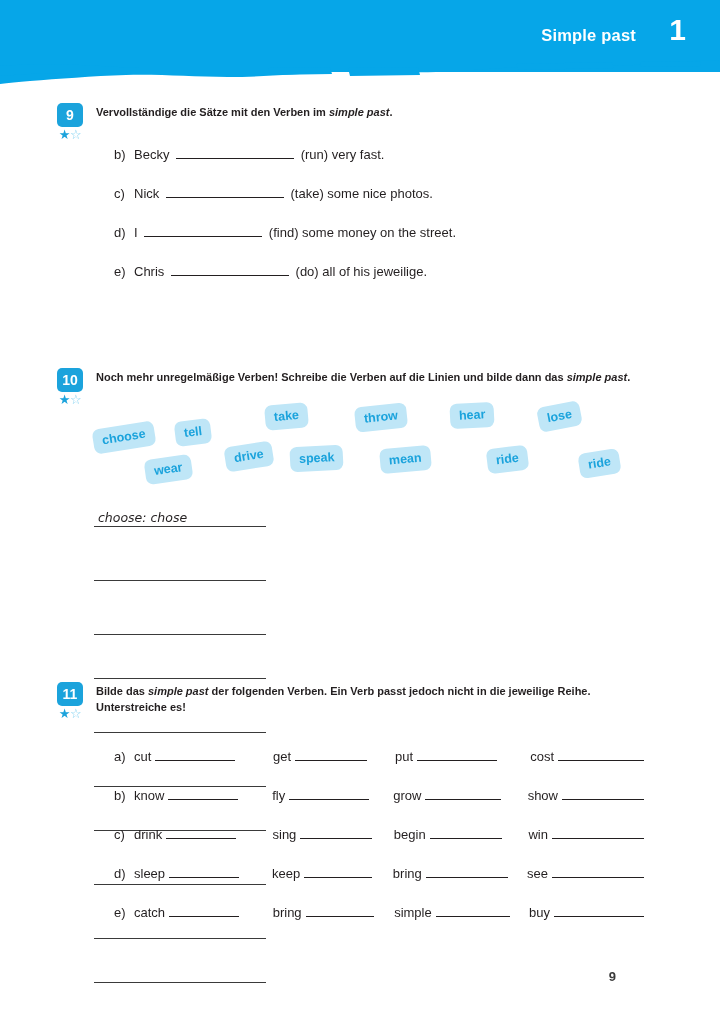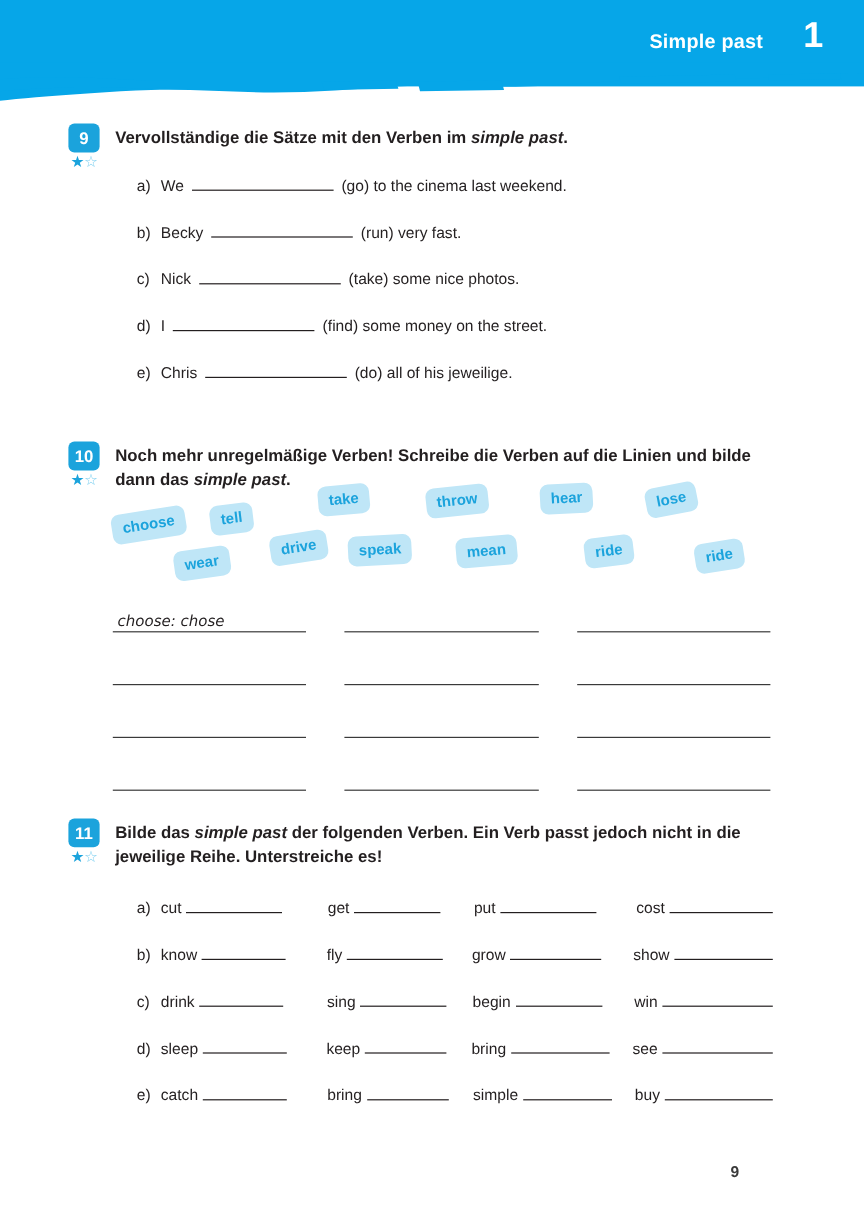--- a/index.html
+++ b/index.html
@@ -46,21 +46,21 @@
     color: #ffffff; font-size: 14px; font-weight: bold;
     line-height: 24px; text-align: center;
   }
   .stars {
     margin-top: 1px; font-size: 13px; line-height: 13px;
     color: #1ba3dc; letter-spacing: -0.5px; white-space: nowrap;
   }
   .star-off { color: #7fd0f0; }
   .instr {
     position: absolute; left: 96px; top: 2px; width: 548px;
-    font-size: 14px; font-weight: bold; line-height: 1.42;
+    font-size: 11px; font-weight: bold; line-height: 1.42;
     color: #231f20;
   }
   .instr i { font-style: italic; }
 
   
   .items { position: absolute; left: 114px; top: 44px; width: 540px; }
   .item {
     font-size: 13px; line-height: 1; color: #231f20;
     margin-bottom: 25px; white-space: nowrap;
   }
@@ -72,21 +72,21 @@
   .bubble {
     position: absolute;
     background: #bfe6f7; border-radius: 7px;
     color: #1ba3dc; font-size: 12.5px; font-weight: bold;
     padding: 5px 9px 6px 9px;
     white-space: nowrap;
   }
 
   
   .lines { position: absolute; left: 94px; top: 0; width: 548px; }
-  .lines-row { display: flex; gap: 32px; margin-bottom: 22px; }
+  .lines-row { display: flex; gap: 32px; margin-bottom: 22px; flex-direction: column; }
   .wline {
     width: 172px; height: 22px;
     border-bottom: 1.3px solid #3a3a3a;
     position: relative;
   }
   .wline .hand {
     position: absolute; left: 4px; bottom: 1px;
     font-family: "DejaVu Sans", sans-serif;
     font-style: italic; font-size: 12.5px; color: #231f20;
   }
@@ -135,21 +135,20 @@
     <div class="badge-col">
       <div class="badge">9</div>
       <div class="stars">
         <span>★</span><span class="star-off">☆</span>
       </div>
     </div>
     <div class="instr">
       <span>Vervollständige die Sätze mit den Verben im </span><i>simple past</i><span>.</span>
     </div>
     <div class="items" id="ex9-items">
-        <div class="item"><span class="lbl">a)</span><span>We </span><span class="blank-inline" style="width: 118px;"></span><span> (go) to the cinema last weekend.</span></div>
         <div class="item"><span class="lbl">b)</span><span>Becky </span><span class="blank-inline" style="width: 118px;"></span><span> (run) very fast.</span></div>
         <div class="item"><span class="lbl">c)</span><span>Nick </span><span class="blank-inline" style="width: 118px;"></span><span> (take) some nice photos.</span></div>
         <div class="item"><span class="lbl">d)</span><span>I </span><span class="blank-inline" style="width: 118px;"></span><span> (find) some money on the street.</span></div>
         <div class="item"><span class="lbl">e)</span><span>Chris </span><span class="blank-inline" style="width: 118px;"></span><span> (do) all of his jeweilige.</span></div>
       </div>
   </div>
 
   <div class="ex" style="top:368px">
     <div class="badge-col">
       <div class="badge">10</div>

